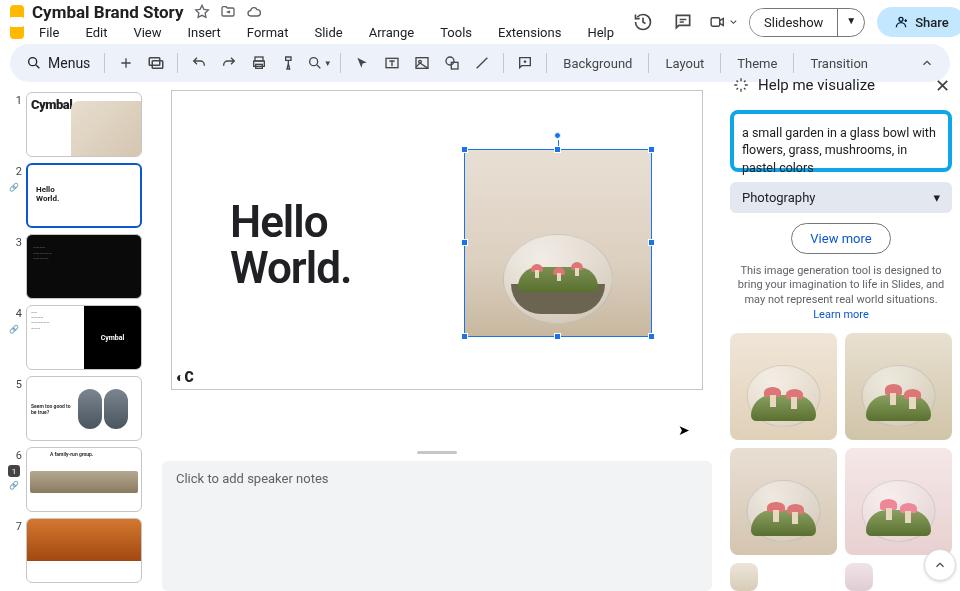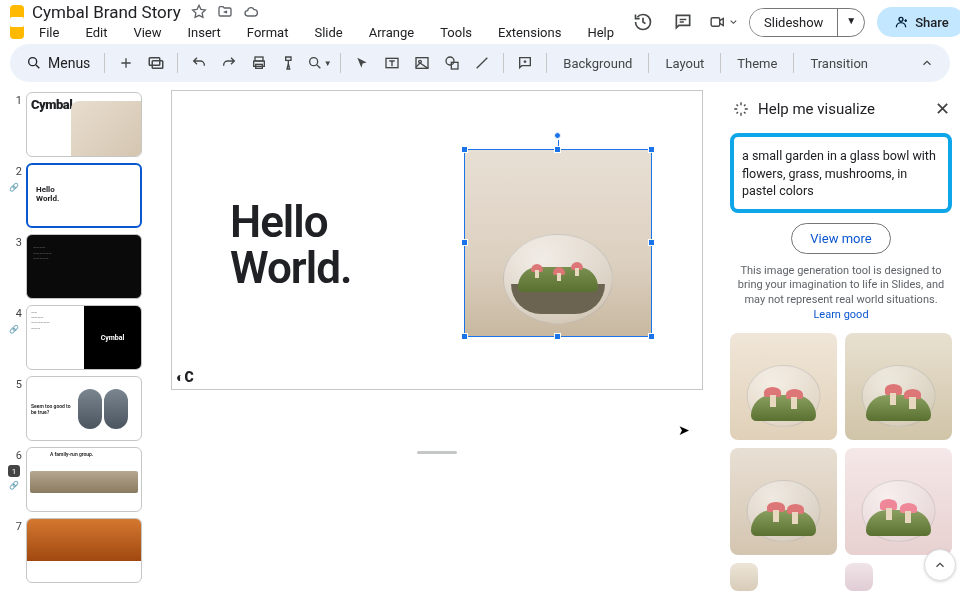--- a/index.html
+++ b/index.html
@@ -4,21 +4,21 @@
 <style>
 * { box-sizing: border-box; margin: 0; padding: 0; }
 body { font-family: "Google Sans", Roboto, Arial, sans-serif; font-size: 13px; color: #202124; background: #fff; overflow: hidden; width: 960px; height: 591px; }
 
 
 .title-bar { display: flex; align-items: center; padding: 4px 10px 0 10px; height: 40px; gap: 8px; }
 .app-logo { width: 26px; height: 34px; background: #ffba00; border-radius: 4px; position: relative; display: flex; align-items: center; justify-content: center; }
 .app-logo::after { content: ""; width: 14px; height: 10px; background: #fff; border-radius: 2px; }
 .title-area { display: flex; flex-direction: column; flex: 1; }
 .title-row { display: flex; align-items: center; gap: 10px; }
-.doc-title { font-size: 17px; color: #202124; }
+.doc-title { font-size: 17px; color: #202124; font-weight: bold; }
 .title-icon { color: #5f6368; width: 16px; height: 16px; display: flex; align-items: center; justify-content: center; }
 .menu-row { display: flex; gap: 12px; margin-top: 1px; }
 .menu-item { padding: 2px 7px; font-size: 13px; color: #202124; border-radius: 4px; cursor: pointer; }
 .title-right { display: flex; align-items: center; gap: 12px; justify-content: center; }
 .tr-icon { color: #444746; display: flex; align-items: center; justify-content: center; width: 28px; height: 28px; }
 .meet-btn { display: flex; align-items: center; gap: 4px; color: #444746; }
 .slideshow-group { display: flex; border: 1px solid #747775; border-radius: 18px; overflow: hidden; }
 .slideshow-btn { padding: 6px 14px; font-size: 13px; background: #fff; }
 .slideshow-dd { padding: 6px 8px; border-left: 1px solid #747775; font-size: 10px; }
 .share-btn { background: #c2e7ff; border-radius: 18px; padding: 7px 16px; display: flex; align-items: center; gap: 6px; font-size: 13px; font-weight: 500; }
@@ -392,39 +392,44 @@
         <div class="handle h-tr"></div>
         <div class="handle h-lm"></div>
         <div class="handle h-rm"></div>
         <div class="handle h-bl"></div>
         <div class="handle h-bm"></div>
         <div class="handle h-br"></div>
       </div>
     </div>
     <div class="cursor-arrow">➤</div>
     <div class="divider-h"></div>
+    <div class="notes">Click to add speaker notes</div>
   </div>
 
   <div class="panel">
     <div class="panel-head">
       <span>
           <svg width="18" height="18" viewBox="0 0 24 24" fill="none" stroke="#444" stroke-width="1.8">
             <path d="M12 3v4M12 17v4M3 12h4M17 12h4M6 6l2 2M16 16l2 2M6 18l2-2M16 8l2-2"></path>
           </svg>
         </span>
       <span class="panel-title">Help me visualize</span>
       <span class="panel-close">✕</span>
     </div>
     <div class="prompt-box">a small garden in a glass bowl with flowers, grass, mushrooms, in pastel colors</div>
+    <div class="style-dd">
+      <span>Photography</span>
+      <span>▾</span>
+    </div>
     <div class="view-more-row">
       <div class="view-more">View more</div>
     </div>
     <div class="disclaimer">
       <span>This image generation tool is designed to bring your imagination to life in Slides, and may not represent real world situations.</span><br>
-      <a href="#">Learn good</a>
+      <a href="#">Learn more</a>
     </div>
     <div class="results">
       <div class="result">
           <div class="result-inner r1">
             <div class="mini-bowl"></div>
             <div class="mini-grass"></div>
             <div class="mini-m" style="bottom:32%;left:35%"></div>
             <div class="mini-m" style="bottom:30%;left:55%"></div>
           </div>
         </div>

